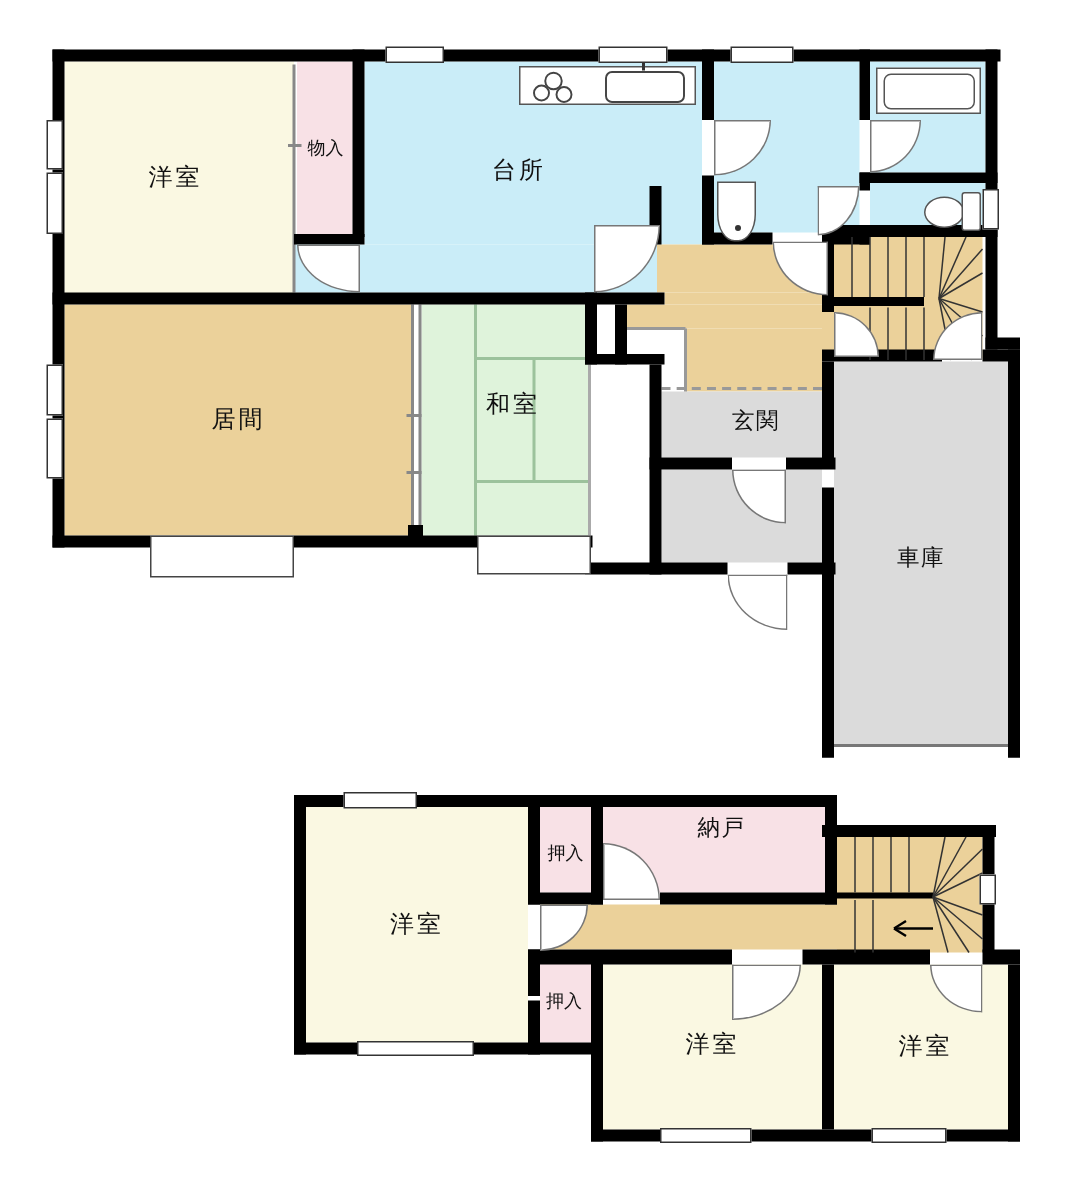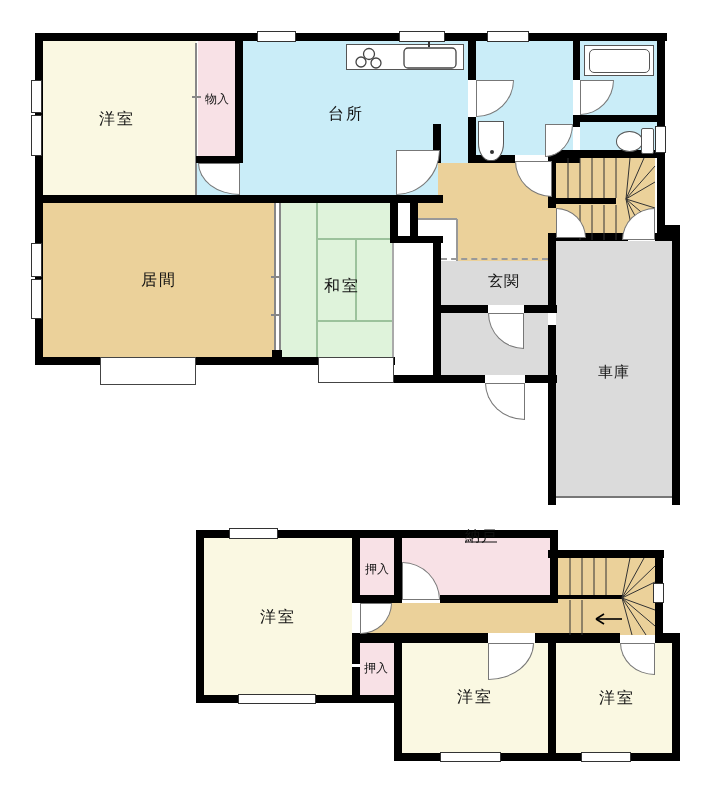--- a/index.html
+++ b/index.html
@@ -167,21 +167,21 @@
   <div class="win" style="left:399px;top:31px;width:46px;height:11px;"></div>
   <div class="win" style="left:487px;top:31px;width:42px;height:11px;"></div>
   <div class="win" style="left:655px;top:126px;width:11px;height:27px;"></div>
   <div class="bay" style="left:100px;top:357px;width:96px;height:28px;"></div>
   <div class="bay" style="left:318px;top:357px;width:76px;height:26px;"></div>
 
   <div class="lbl" style="left:117px;top:119px;">洋室</div>
   <div class="lbl small" style="left:217px;top:99px;">物入</div>
   <div class="lbl" style="left:346px;top:102px;margin-top:12px;">台所</div>
   <div class="lbl" style="left:159px;top:280px;text-align:right;">居間</div>
-  <div class="lbl" style="left:342px;top:286px;">和室</div>
+  <div class="lbl" style="left:342px;top:270px;">和室</div>
   <div class="lbl mid" style="left:504px;top:281px;">玄関</div>
   <div class="lbl mid" style="left:614px;top:372px;">車庫</div>
 
   <div class="fill cream" style="left:204px;top:538px;width:148px;height:157px;"></div>
   <div class="fill pink" style="left:360px;top:538px;width:34px;height:57px;"></div>
   <div class="fill pink" style="left:402px;top:538px;width:148px;height:57px;"></div>
   <div class="fill tan" style="left:360px;top:603px;width:198px;height:30px;"></div>
   <div class="fill tan" style="left:558px;top:558px;width:97px;height:77px;"></div>
   <div class="fill pink" style="left:360px;top:641px;width:34px;height:54px;"></div>
   <div class="fill cream" style="left:402px;top:643px;width:146px;height:110px;"></div>
@@ -242,18 +242,18 @@
   <div class="door bl" style="left:620px;top:643px;width:35px;height:32px;"></div>
 
   <div class="win" style="left:229px;top:528px;width:49px;height:11px;"></div>
   <div class="win" style="left:238px;top:694px;width:78px;height:10px;"></div>
   <div class="win" style="left:440px;top:752px;width:61px;height:10px;"></div>
   <div class="win" style="left:581px;top:752px;width:50px;height:10px;"></div>
   <div class="win" style="left:653px;top:583px;width:11px;height:20px;"></div>
 
   <div class="lbl" style="left:278px;top:617px;">洋室</div>
   <div class="lbl small" style="left:377px;top:569px;">押入</div>
-  <div class="lbl mid" style="left:481px;top:536px;text-decoration:underline;">納戸</div>
+  <div class="lbl mid" style="left:481px;top:552px;">納戸</div>
   <div class="lbl small" style="left:376px;top:668px;">押入</div>
   <div class="lbl" style="left:475px;top:697px;">洋室</div>
   <div class="lbl" style="left:617px;top:698px;">洋室</div>
 
 </div>
 
 </body></html>

